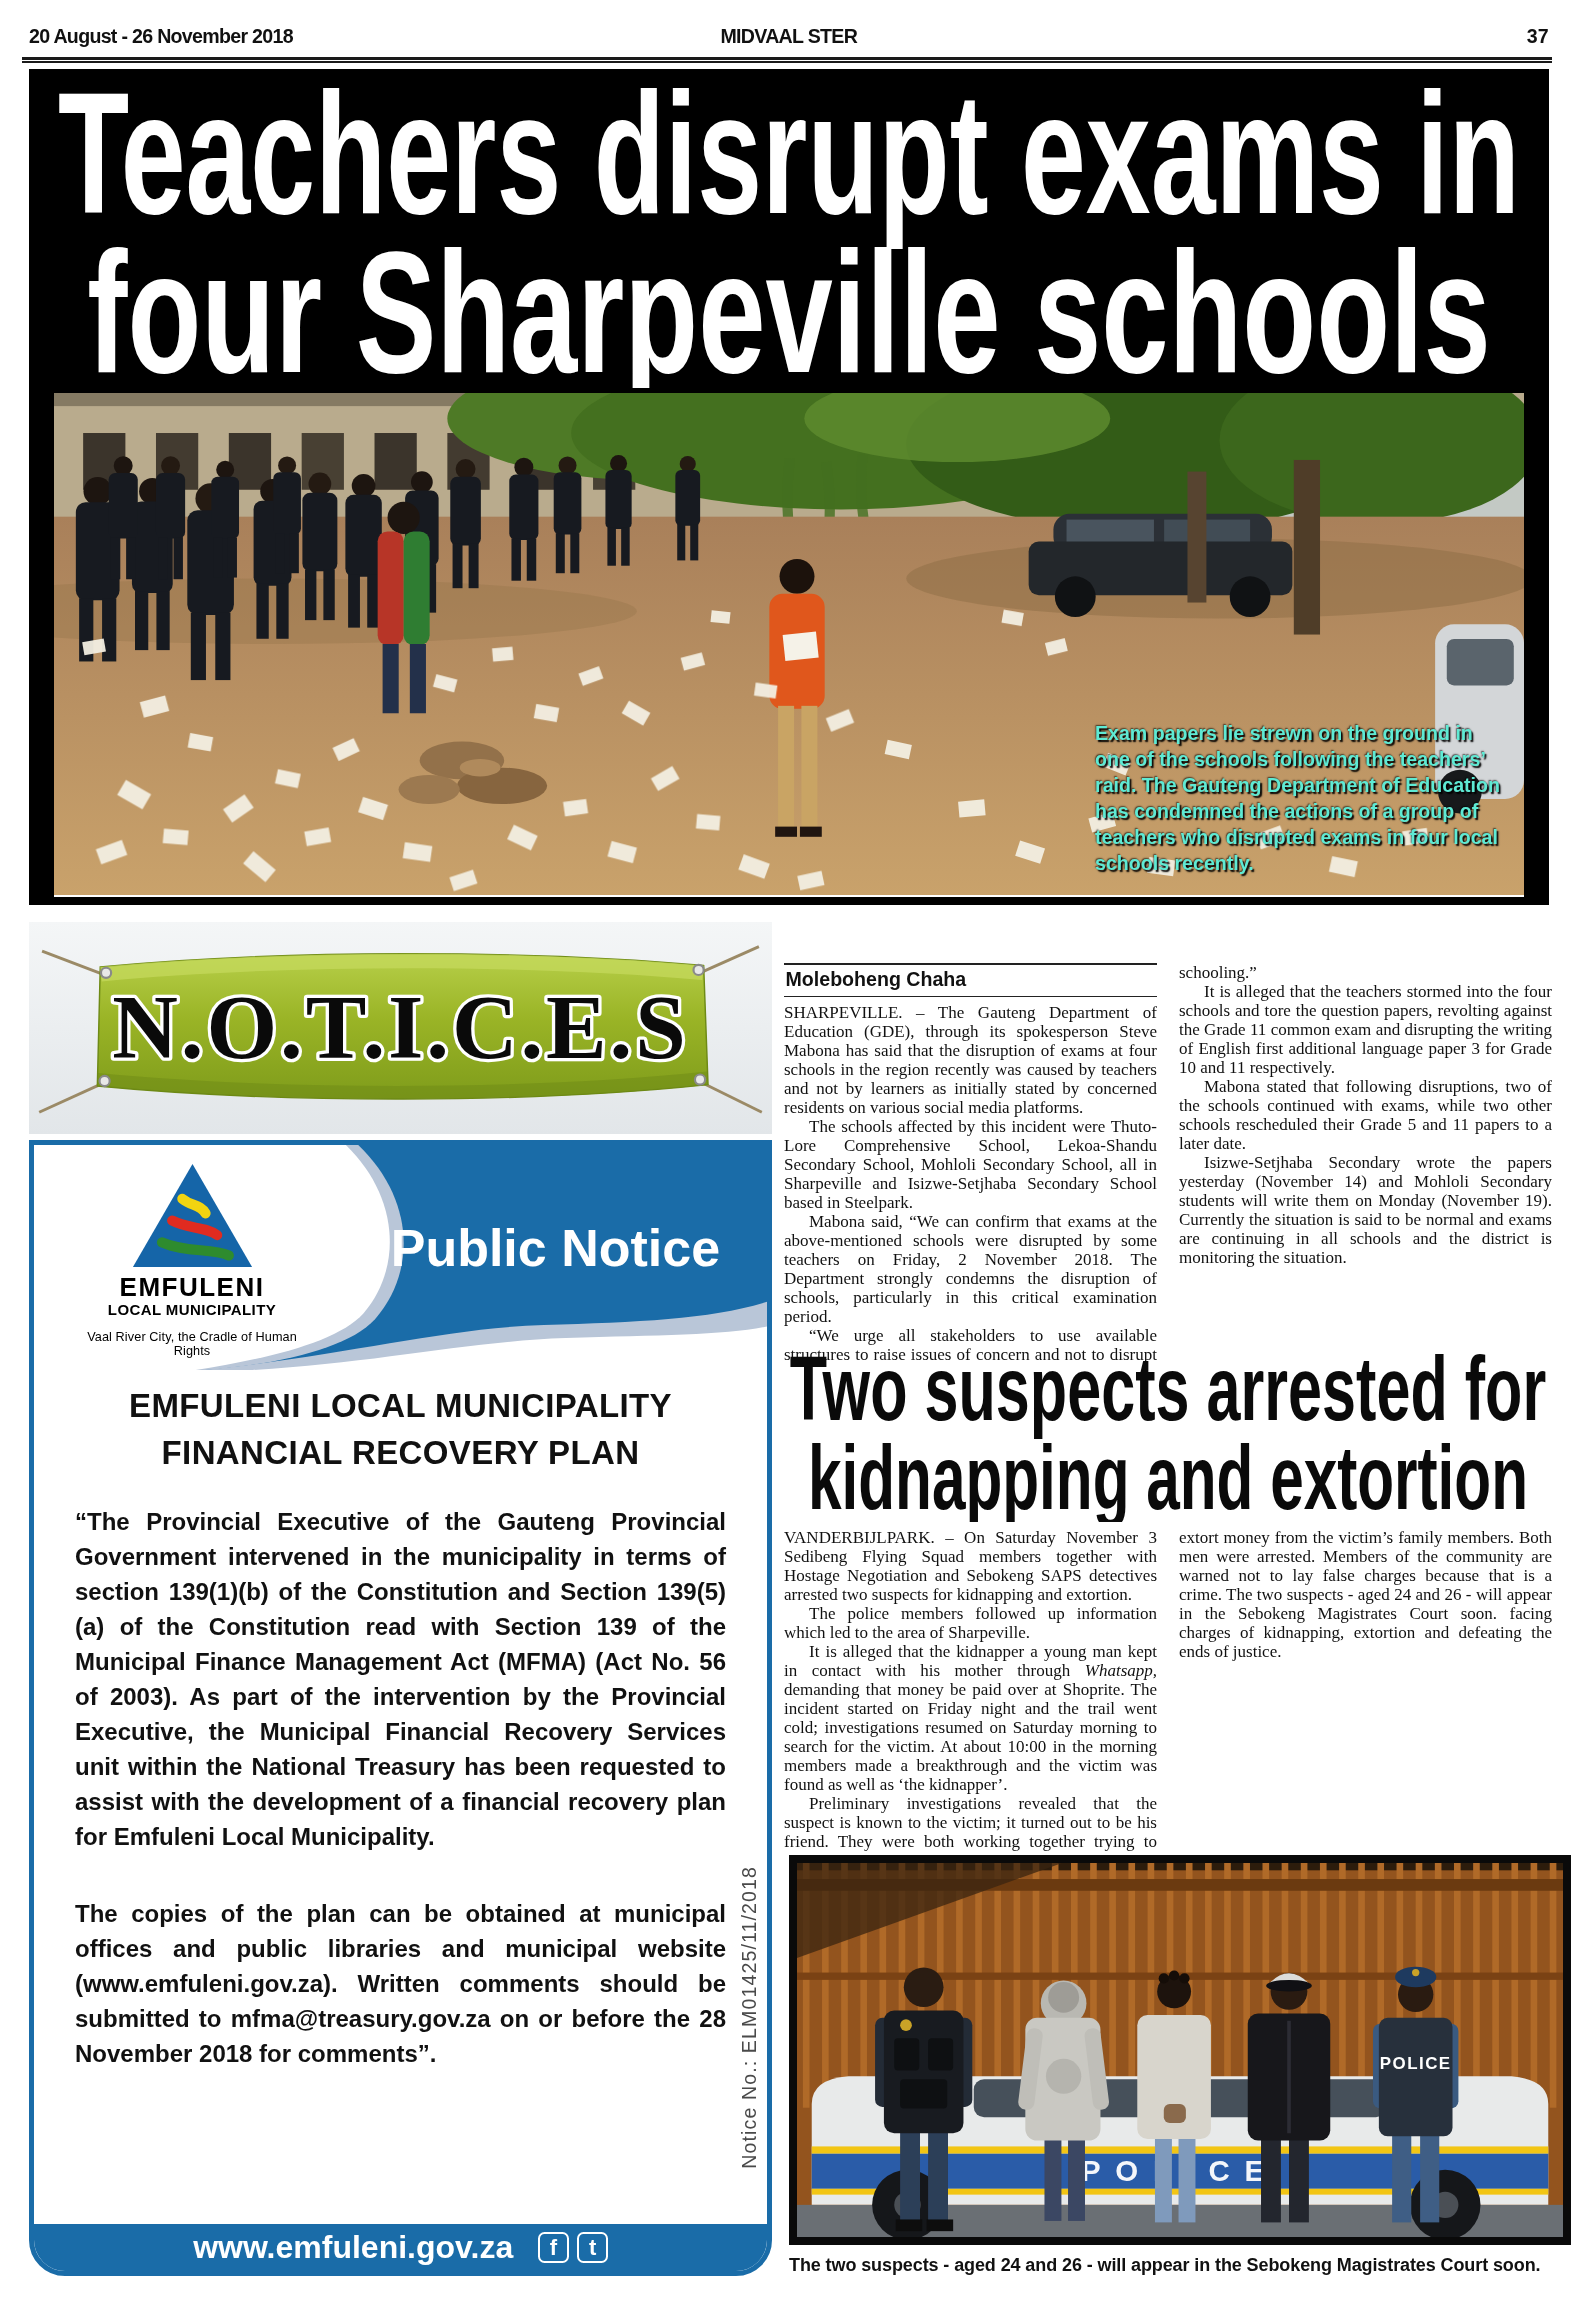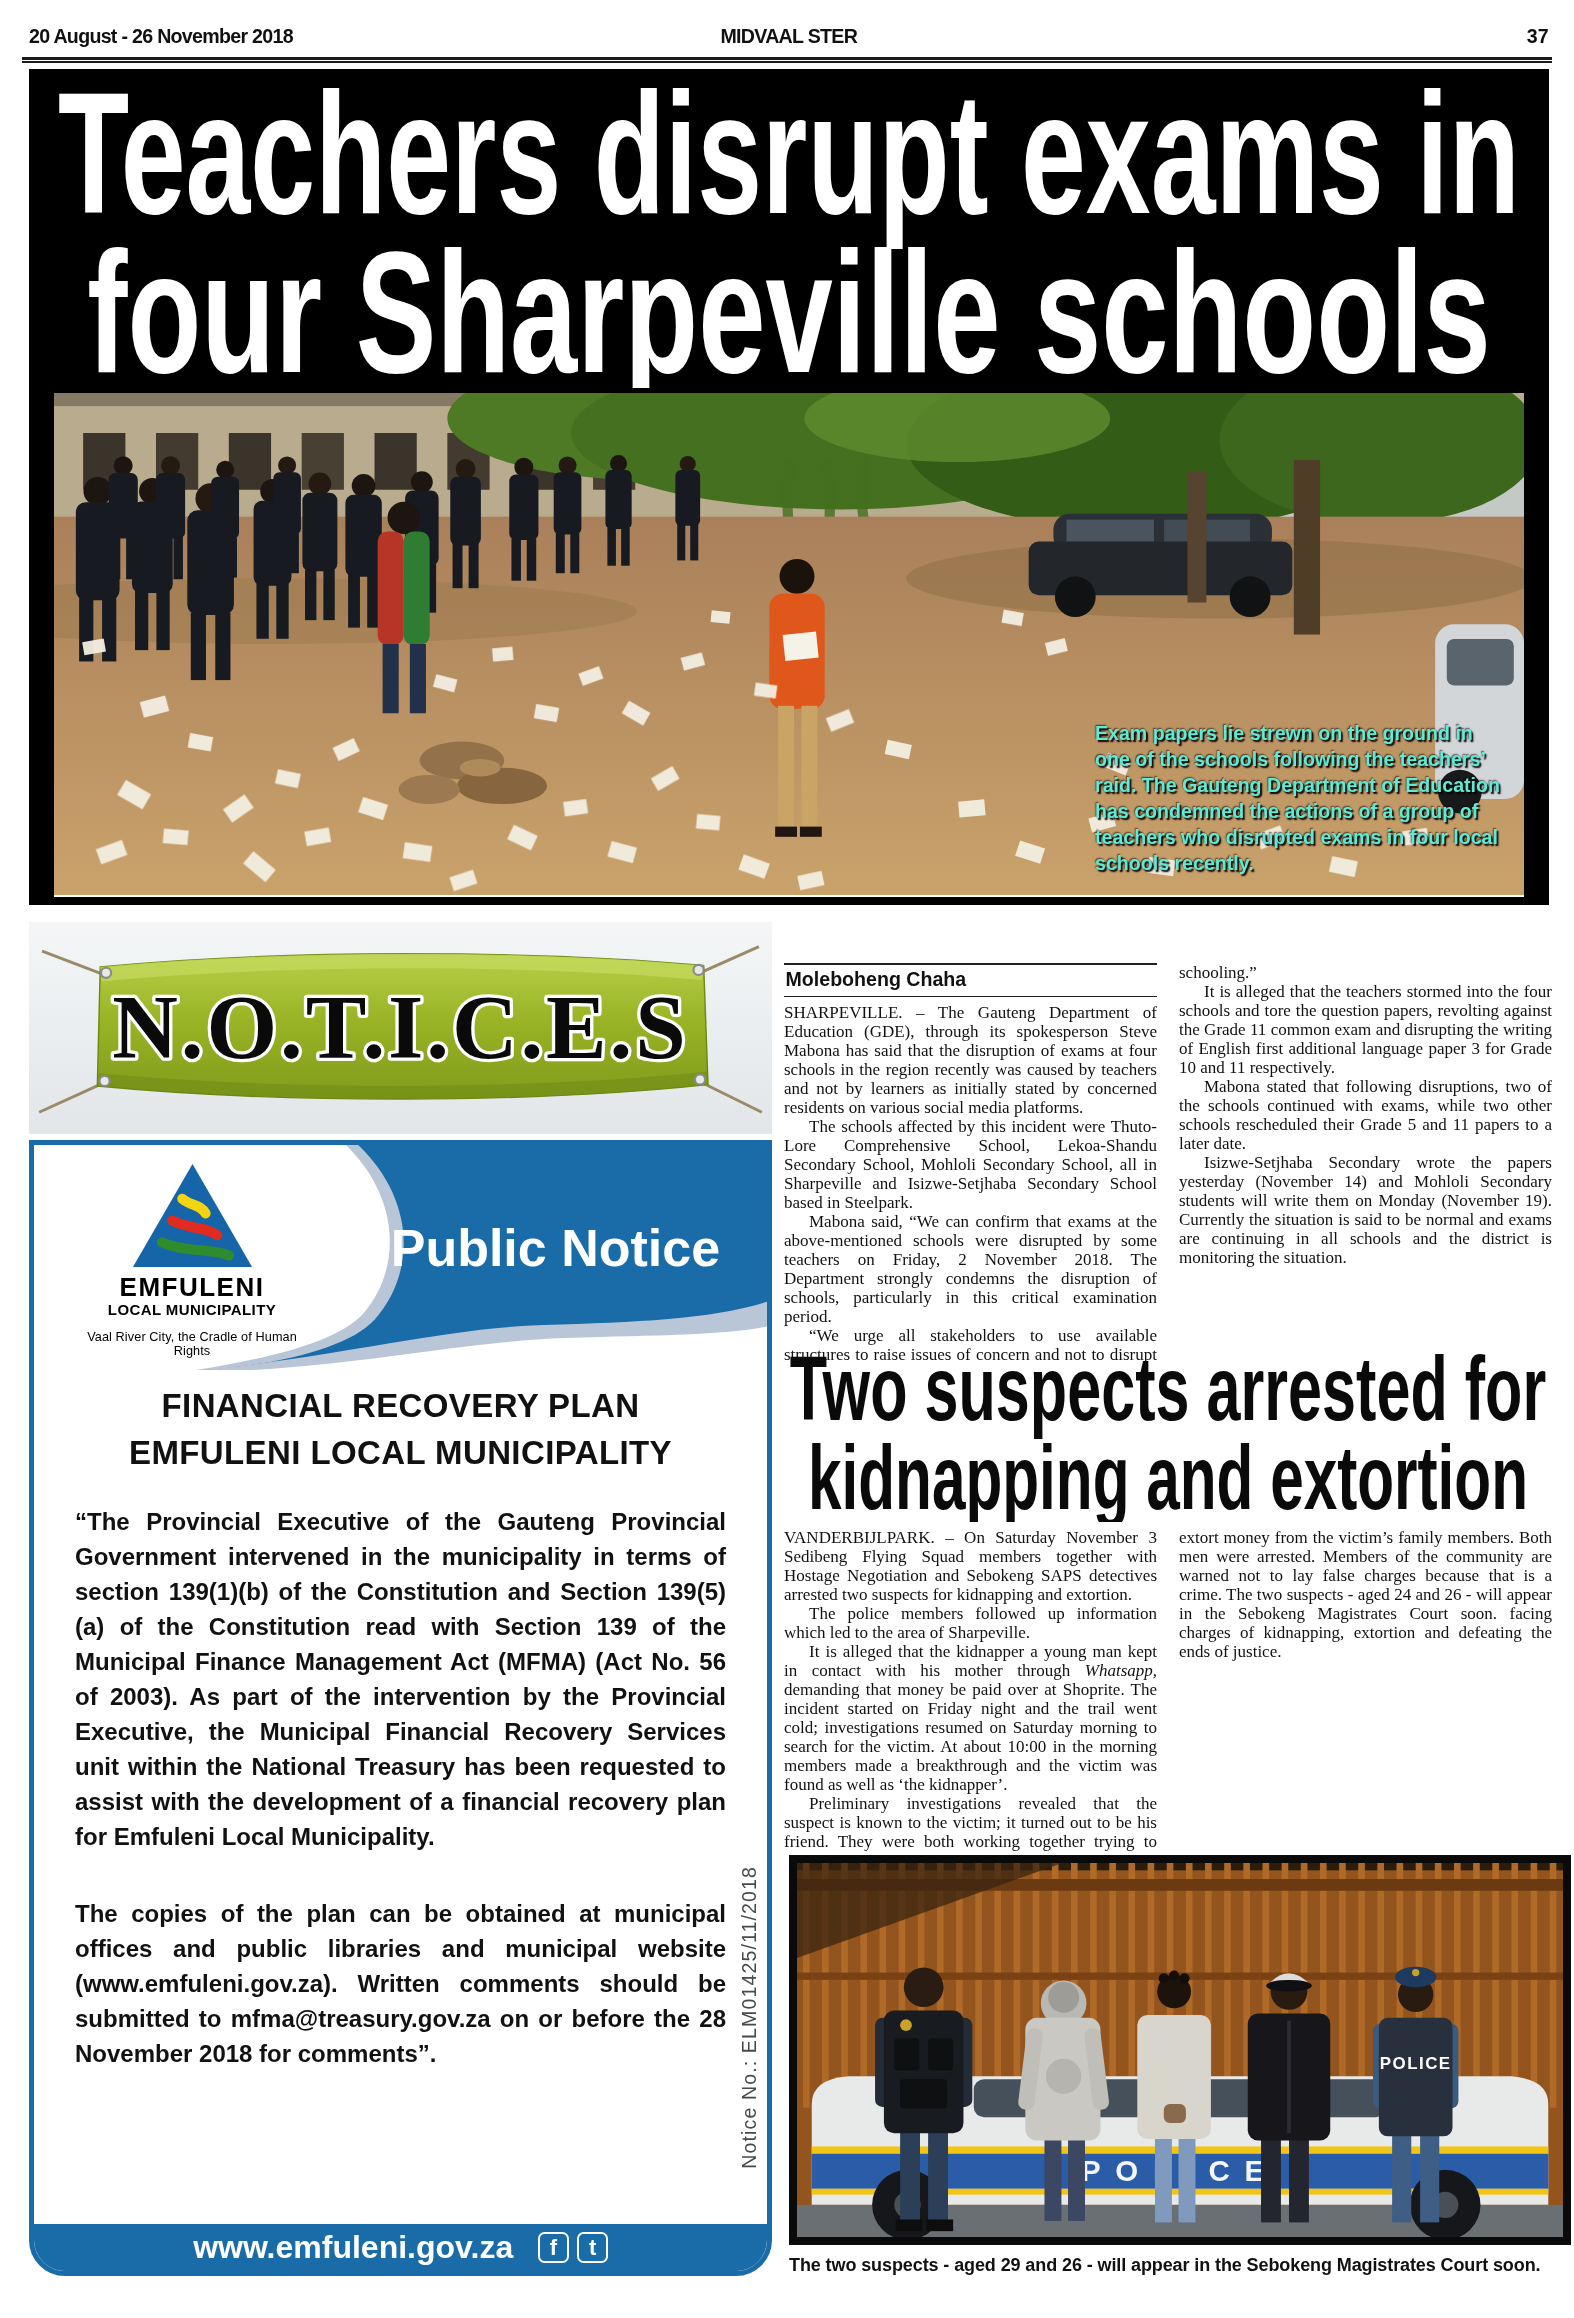--- a/index.html
+++ b/index.html
@@ -367,22 +367,22 @@
           <path d="M44,112 C75,126 112,120 136,130" stroke="#2e8b2e" stroke-width="14" fill="none" stroke-linecap="round"></path>
         </svg>
         <div class="logo-name">EMFULENI</div>
         <div class="logo-sub">LOCAL MUNICIPALITY</div>
         <div class="logo-tag">Vaal River City, the Cradle of Human Rights</div>
       </div>
       <div class="pn-title">Public Notice</div>
     </div>
 
     <div class="notice-body">
+      <div class="nt-line">EMFULENI LOCAL MUNICIPALITY</div>
       <div class="nt-line">FINANCIAL RECOVERY PLAN</div>
-      <div class="nt-line">EMFULENI LOCAL MUNICIPALITY</div>
       <p class="nt-para p1">“The Provincial Executive of the Gauteng Provincial Government intervened in the municipality in terms of section 139(1)(b) of the Constitution and Section 139(5)(a) of the Constitution read with Section 139 of the Municipal Finance Management Act (MFMA) (Act No. 56 of 2003). As part of the intervention by the Provincial Executive, the Municipal Financial Recovery Services unit within the National Treasury has been requested to assist with the development of a financial recovery plan for Emfuleni Local Municipality.</p>
       <p class="nt-para p3">The copies of the plan can be obtained at municipal offices and public libraries and municipal website (www.emfuleni.gov.za). Written comments should be submitted to mfma@treasury.gov.za on or before the 28 November 2018 for comments”.</p>
 
     </div>
 
     <div class="notice-no-vert">Notice No.: ELM01425/11/2018</div>
 
     <div class="nb-footer">
       <span class="nb-site">www.emfuleni.gov.za</span>
       <span class="nb-icons">
@@ -530,16 +530,16 @@
         <rect x="782" y="220" width="22" height="116" rx="10" fill="#3a5a80"></rect>
           <rect x="876" y="220" width="22" height="116" rx="10" fill="#3a5a80"></rect>
         <rect x="790" y="212" width="100" height="162" rx="12" fill="#27303c"></rect>
         <text x="840" y="282" text-anchor="middle" font-family="Liberation Sans, sans-serif" font-weight="bold" font-size="23" letter-spacing="2" fill="#ffffff">POLICE</text>
         <circle cx="840" cy="180" r="24" fill="#2a1b11"></circle>
         <ellipse cx="840" cy="156" rx="28" ry="14" fill="#1e3a5f"></ellipse>
         <circle cx="840" cy="150" r="5" fill="#c9a227"></circle>
       </g>
     </svg>
   </div>
-  <div class="caption2">The two suspects - aged 29 and 26 - will appear in the Sebokeng Magistrates Court soon.</div>
+  <div class="caption2">The two suspects - aged 24 and 26 - will appear in the Sebokeng Magistrates Court soon.</div>
 
 </div>
 
 
 </body></html>

